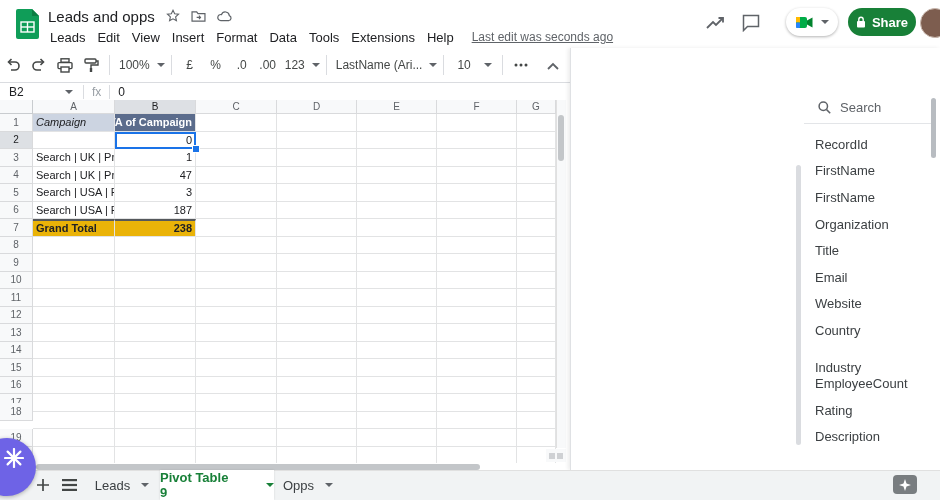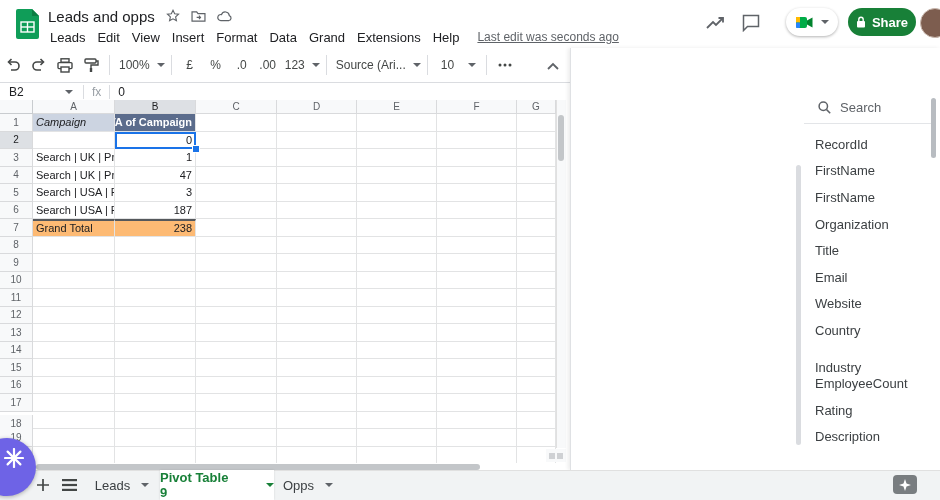--- a/index.html
+++ b/index.html
@@ -39,21 +39,21 @@
   
   #grid{left:0;top:100px;width:556px;height:363px;background:#fff;overflow:hidden;}
   .gcorner{background:#f8f9fa;border-right:1px solid #c9cccf;border-bottom:1px solid #c9cccf;box-sizing:border-box;}
   .gcolh,.growh{background:#f8f9fa;color:#5f6368;font-size:10px;display:flex;align-items:center;justify-content:center;border-right:1px solid #d9dadc;border-bottom:1px solid #d9dadc;box-sizing:border-box;height:14px;}
   .growh{height:17.5px;}
   .hl{background:#dde0e4;color:#202124;}
   .gcell{font-size:11px;color:#202124;border-right:1px solid #e2e3e4;border-bottom:1px solid #e2e3e4;box-sizing:border-box;padding:0 3px;display:flex;align-items:center;white-space:nowrap;overflow:hidden;background:#fff;}
   .gcell.num{justify-content:flex-end;}
   .pha{background:#ccd4e1;font-style:italic;}
   .phb{background:#5b6c8c;color:#fff;font-weight:bold;}
-  .ptotal{background:#fdba74;font-weight:normal;}
+  .ptotal{background:#eab308;font-weight:bold;}
   .ptop{border-top:2px solid #55585c;}
   .sel{border:2px solid #1a73e8;box-sizing:border-box;pointer-events:none;z-index:5;background:transparent;}
   .selh{width:6px;height:6px;background:#1a73e8;border:1px solid #fff;z-index:6;}
   #vscroll{left:556px;top:100px;width:10px;height:348px;background:#f8f9fa;border-left:1px solid #e0e0e0;box-sizing:border-box;}
   #vthumb{left:558px;top:115px;width:6px;height:46px;background:#c3c6c9;border-radius:3px;}
   #scroll-corner{left:546px;top:449px;width:20px;height:13px;background:#f8f9fa;display:flex;gap:2px;align-items:center;justify-content:center;}
   #scroll-corner div{width:6px;height:6px;background:#cfd1d4;}
   #hscroll{left:33px;top:463px;width:533px;height:8px;background:#fff;}
   #hthumb{left:36px;top:464px;width:444px;height:6px;background:#c3c6c9;border-radius:3px;}
 
@@ -113,21 +113,21 @@
           </svg>
       </span>
     </div>
     <div class="abs" id="menu-bar">
         <span class="menu-item">Leads</span>
         <span class="menu-item">Edit</span>
         <span class="menu-item">View</span>
         <span class="menu-item">Insert</span>
         <span class="menu-item">Format</span>
         <span class="menu-item">Data</span>
-        <span class="menu-item">Grand</span>
+        <span class="menu-item">Tools</span>
         <span class="menu-item">Extensions</span>
         <span class="menu-item">Help</span>
         <span id="last-edit">Last edit was seconds ago</span>
       </div>
     <svg class="abs" id="trend-ic" width="20" height="16" viewBox="0 0 20 16">
       <polyline points="1,13 7,7 10,10 17,3" fill="none" stroke="#5f6368" stroke-width="1.8"></polyline>
       <polyline points="12.5,3 17,3 17,7.5" fill="none" stroke="#5f6368" stroke-width="1.8"></polyline>
     </svg>
     <svg class="abs" id="comment-ic" width="18" height="18" viewBox="0 0 18 18">
       <path d="M1.5 1.5 h15 v11 h-11 l-4 4 z" fill="none" stroke="#5f6368" stroke-width="1.5"></path>
@@ -195,21 +195,21 @@
       </span>
     <span class="tbtn">
         <span class="ttext">.00</span>
       </span>
     <span class="tbtn">
         <span class="ttext">123</span>
         <span class="caret"></span>
       </span>
     <span class="tsep"></span>
     <span class="tbtn">
-        <span class="ttext">Source (Ari...</span>
+        <span class="ttext">LastName (Ari...</span>
         <span class="caret"></span>
       </span>
     <span class="tsep"></span>
     <span class="tbtn" style="min-width:38px;justify-content:space-between;padding:0 4px;">
         <span class="ttext">10</span>
         <span class="caret"></span>
       </span>
     <span class="tsep"></span>
     <span class="tbtn">
       <svg width="14" height="4" viewBox="0 0 14 4">
@@ -370,21 +370,21 @@
       <div class="abs gcell" style="left: 437px; top: 276.5px; width: 80px; height: 17.5px;"></div>
       <div class="abs gcell" style="left: 517px; top: 276.5px; width: 39px; height: 17.5px;"></div>
       <div class="abs growh" style="left: 0px; top: 294px; width: 33px;">17</div>
       <div class="abs gcell" style="left: 33px; top: 294px; width: 82px; height: 17.5px;"></div>
       <div class="abs gcell" style="left: 115px; top: 294px; width: 81px; height: 17.5px;"></div>
       <div class="abs gcell" style="left: 196px; top: 294px; width: 81px; height: 17.5px;"></div>
       <div class="abs gcell" style="left: 277px; top: 294px; width: 80px; height: 17.5px;"></div>
       <div class="abs gcell" style="left: 357px; top: 294px; width: 80px; height: 17.5px;"></div>
       <div class="abs gcell" style="left: 437px; top: 294px; width: 80px; height: 17.5px;"></div>
       <div class="abs gcell" style="left: 517px; top: 294px; width: 39px; height: 17.5px;"></div>
-      <div class="abs growh" style="left: 0px; top: 315px; width: 33px;">18</div>
+      <div class="abs growh" style="left: 0px; top: 303px; width: 33px;">18</div>
       <div class="abs gcell" style="left: 33px; top: 311.5px; width: 82px; height: 17.5px;"></div>
       <div class="abs gcell" style="left: 115px; top: 311.5px; width: 81px; height: 17.5px;"></div>
       <div class="abs gcell" style="left: 196px; top: 311.5px; width: 81px; height: 17.5px;"></div>
       <div class="abs gcell" style="left: 277px; top: 311.5px; width: 80px; height: 17.5px;"></div>
       <div class="abs gcell" style="left: 357px; top: 311.5px; width: 80px; height: 17.5px;"></div>
       <div class="abs gcell" style="left: 437px; top: 311.5px; width: 80px; height: 17.5px;"></div>
       <div class="abs gcell" style="left: 517px; top: 311.5px; width: 39px; height: 17.5px;"></div>
       <div class="abs growh" style="left: 0px; top: 329px; width: 33px;">19</div>
       <div class="abs gcell" style="left: 33px; top: 329px; width: 82px; height: 17.5px;"></div>
       <div class="abs gcell" style="left: 115px; top: 329px; width: 81px; height: 17.5px;"></div>

